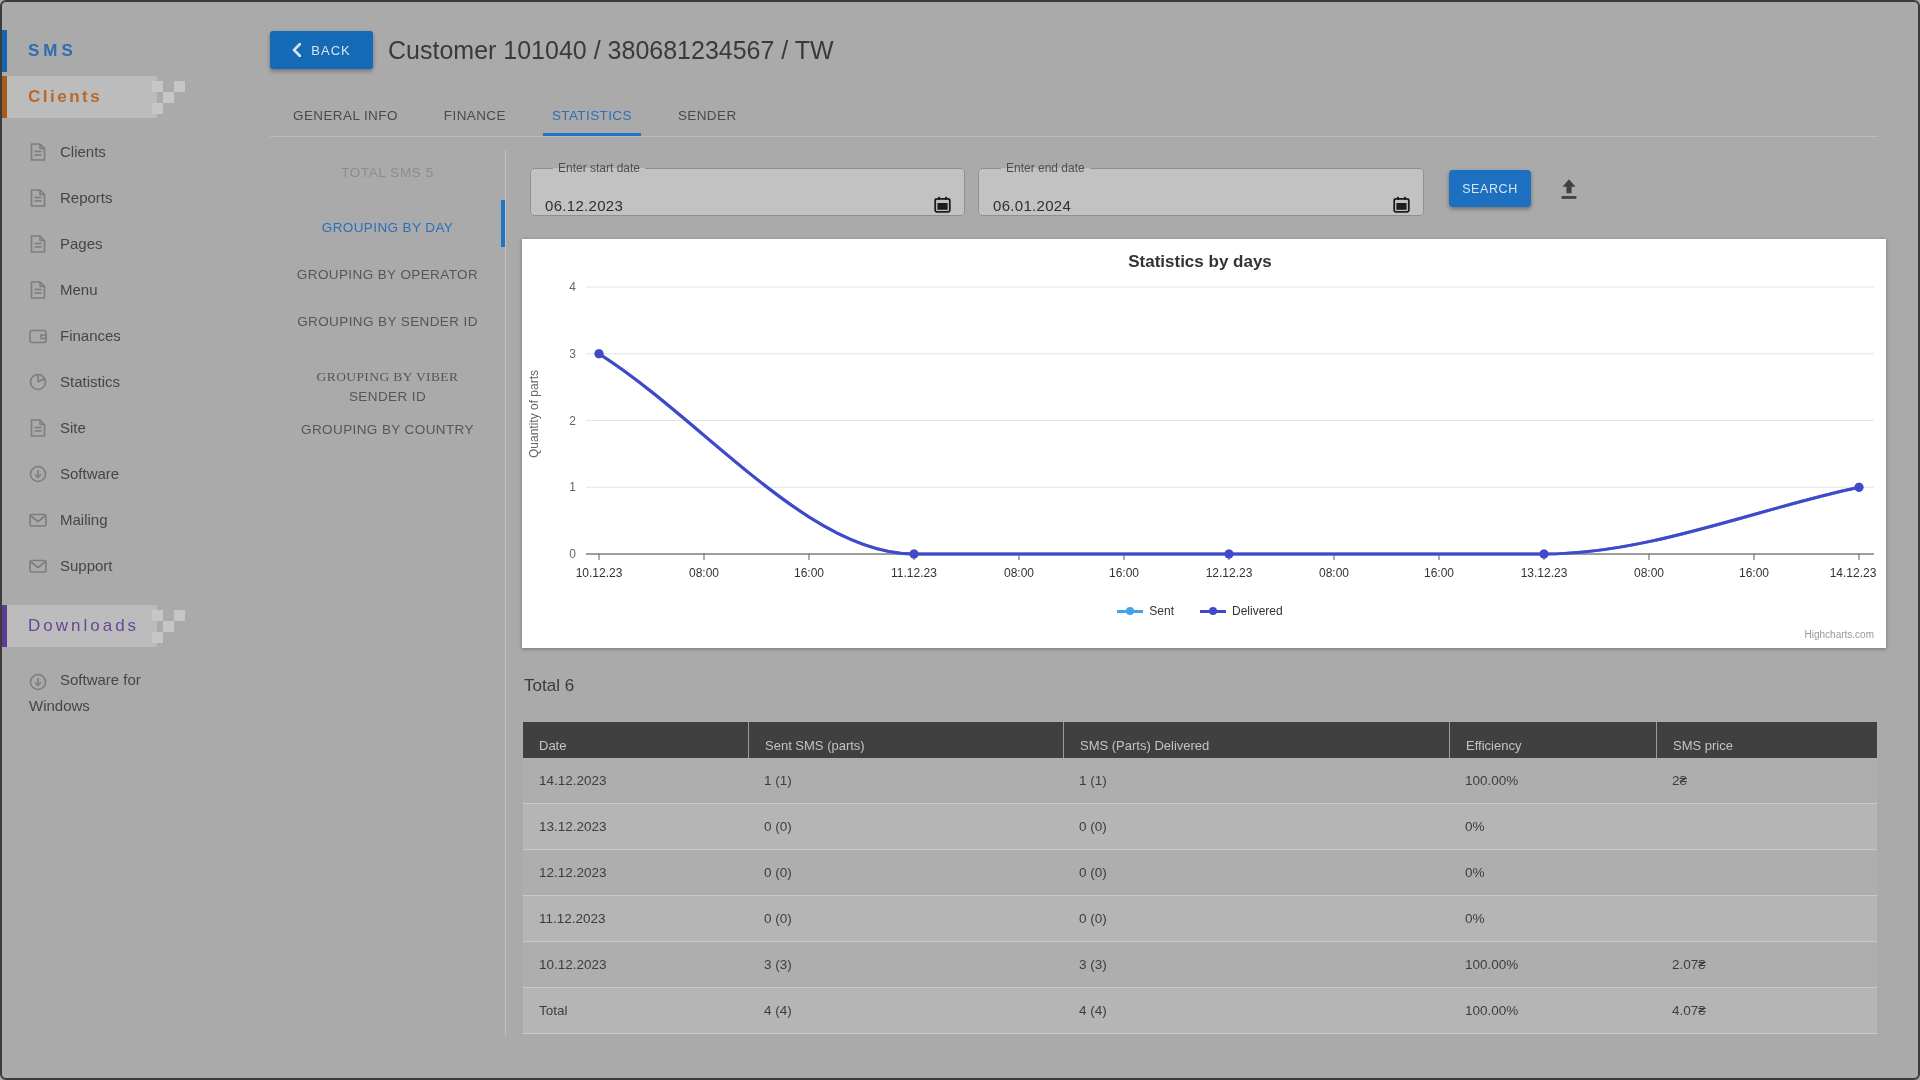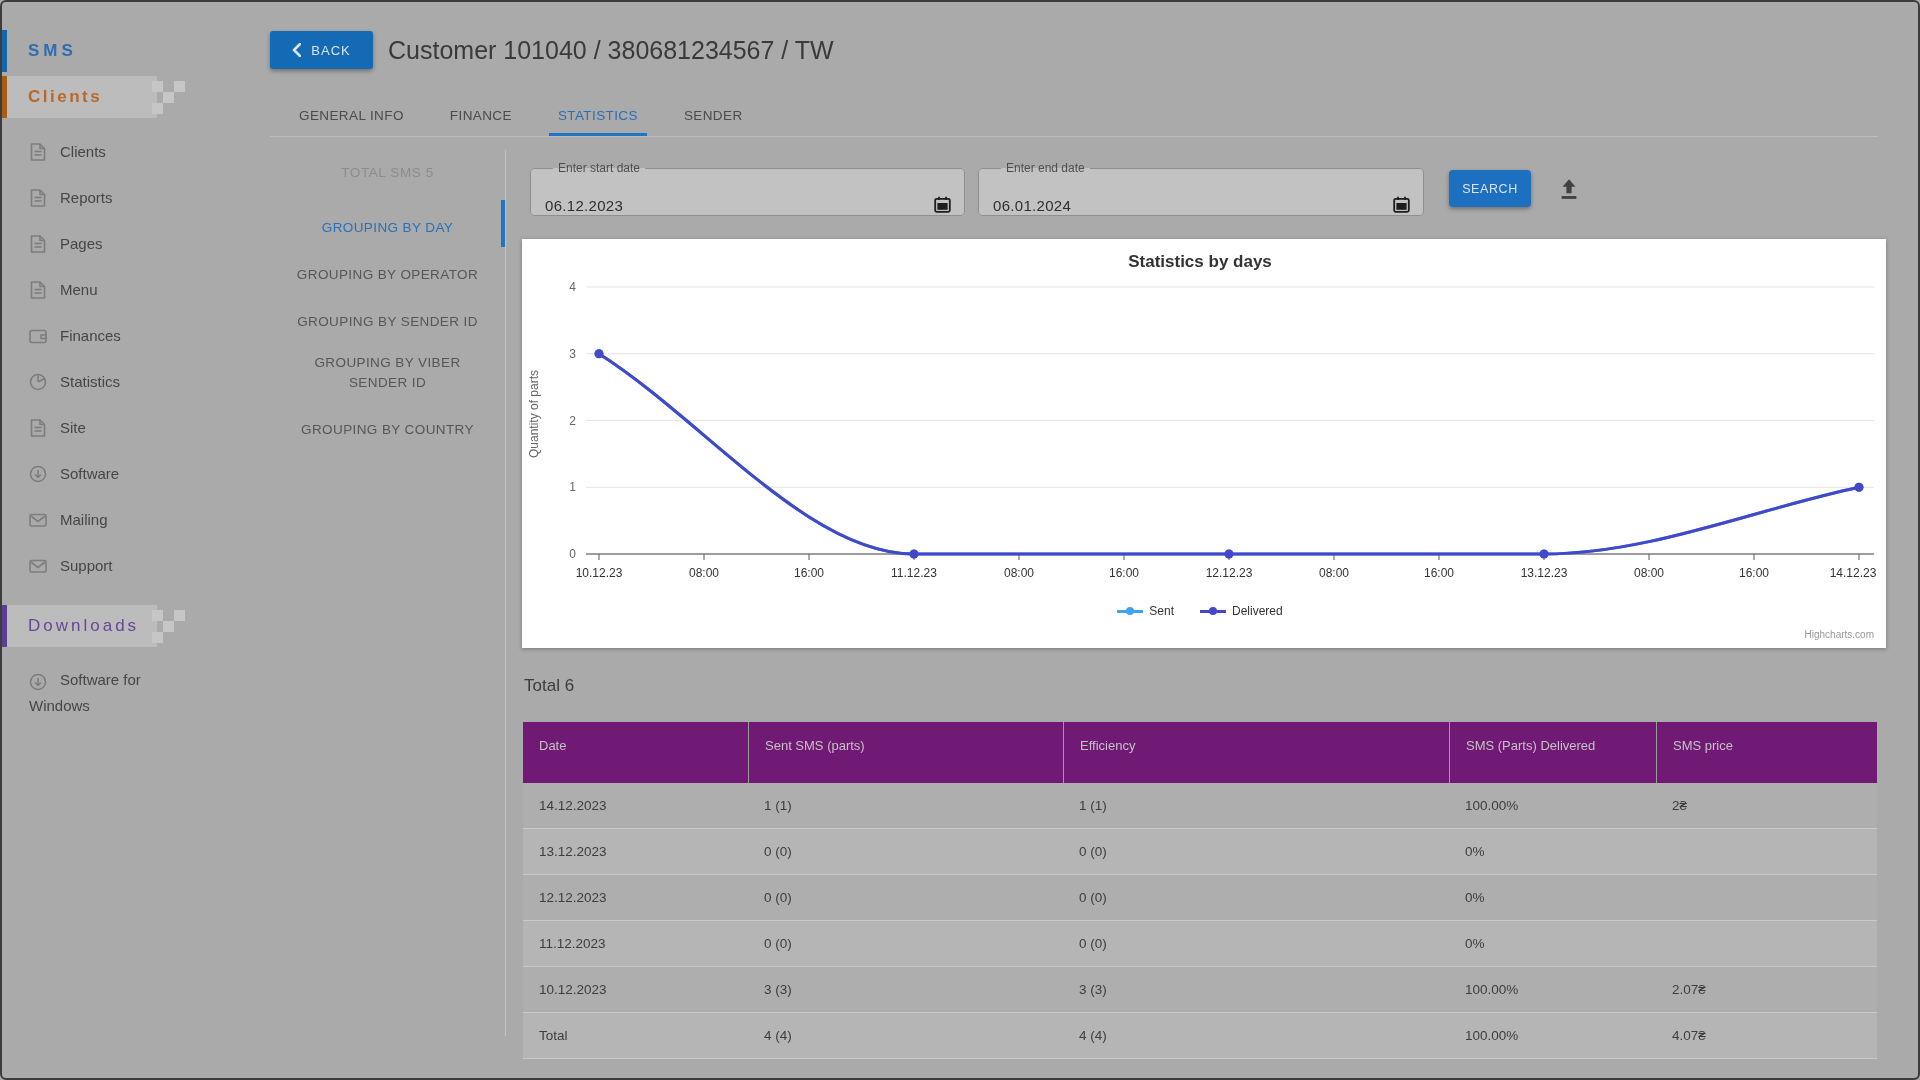--- a/index.html
+++ b/index.html
@@ -31,21 +31,21 @@
 
   
   .back-btn{position:absolute;left:270px;top:31px;width:103px;height:38px;background:#146ab4;border:none;
     border-radius:3px;color:#d9e4ee;font-size:13px;letter-spacing:1px;cursor:pointer;
     box-shadow:0 2px 4px rgba(0,0,0,.35);display:flex;align-items:center;justify-content:center;gap:10px;
     font-family:"Liberation Sans", sans-serif;}
   .back-btn svg{width:9px;height:14px;}
   .page-title{position:absolute;left:388px;top:36px;font-size:25px;color:#3a3a3a;}
 
   
-  .tabs{position:absolute;left:276px;top:95px;height:41px;display:flex;}
+  .tabs{position:absolute;left:270px;top:95px;height:41px;display:flex;}
   .tab{position:relative;height:41px;line-height:41px;padding:0 23px;font-size:13.5px;letter-spacing:.4px;
     color:#4b4b4b;cursor:pointer;white-space:nowrap;}
   .tab.active{color:#2a6fb8;}
   .tab.active::after{content:"";position:absolute;left:14px;right:14px;bottom:0;height:3px;background:#1f74c8;}
   .tabs-divider{position:absolute;left:270px;top:136px;width:1608px;height:1px;background:#bcbcbc;}
 
   
   .subnav{position:absolute;left:270px;top:136px;width:235px;height:900px;}
   .subnav-total{position:absolute;left:0;top:29px;width:235px;text-align:center;font-size:13.5px;
      letter-spacing:.6px;color:#8c8c8c;}
@@ -77,21 +77,21 @@
   .chart-legend{position:absolute;left:0;top:365px;width:1356px;display:flex;justify-content:center;gap:26px;}
   .leg-item{display:flex;align-items:center;gap:6px;cursor:pointer;}
   .leg-marker{position:relative;width:26px;height:9px;}
   .leg-marker .ln{position:absolute;left:0;top:3.5px;width:26px;height:2.5px;}
   .leg-marker .dt{position:absolute;left:9px;top:0.5px;width:8px;height:8px;border-radius:50%;}
   .leg-label{font-size:12px;color:#333333;}
 
   
   .total-heading{position:absolute;left:524px;top:676px;font-size:17px;color:#3b3b3b;}
   .stats-table{position:absolute;left:523px;top:722px;width:1354px;}
-  .t-head{display:grid;grid-template-columns:225px 315px 386px 207px 221px;background:#701a75;height:61px;}
+  .t-head{display:grid;grid-template-columns:225px 315px 386px 207px 221px;background:#404040;height:36px;}
   .t-head .hcell{line-height:47px;padding-left:16px;font-size:13px;color:#c3c3c3;border-left:1px solid #9b9b9b;
      overflow:hidden;white-space:nowrap;}
   .t-head .hcell:first-child{border-left:none;}
   .t-row{display:grid;grid-template-columns:225px 315px 386px 207px 221px;height:45px;border-bottom:1px solid #c9c9c9;}
   .t-row:nth-child(odd){background:#aeaeae;}
   .t-row:nth-child(even){background:#b5b5b5;}
   .t-row .cell{line-height:45px;padding-left:16px;font-size:13.5px;color:#3d3d3d;overflow:hidden;white-space:nowrap;}
 </style>
 </head>
 <body>
@@ -233,21 +233,21 @@
   <div class="tabs-divider"></div>
 
   <div class="subnav">
     <div class="subnav-total">TOTAL SMS 5</div>
     <div class="subnav-bar"></div>
     <div id="subnav-items">
         <div class="subnav-item active" style="top: 75px; height: 34px; line-height: 34px;">GROUPING BY DAY</div>
         <div class="subnav-item" style="top: 122px; height: 34px; line-height: 34px;">GROUPING BY OPERATOR</div>
         <div class="subnav-item" style="top: 169px; height: 34px; line-height: 34px;">GROUPING BY SENDER ID</div>
         <div class="subnav-item" style="top: 212px; height: 54px; line-height: 20px;">
-          <div style="margin-top: 5px;">GROUPING BY VIBER</div>
+          <div style="margin-top: 19px; font-family: Liberation Serif, serif;">GROUPING BY VIBER</div>
           <div>SENDER ID</div>
         </div>
         <div class="subnav-item" style="top: 277px; height: 34px; line-height: 34px;">GROUPING BY COUNTRY</div>
       </div>
   </div>
   <div class="vdivider"></div>
 
   <fieldset class="ffield f-start">
     <legend>Enter start date</legend>
     <div class="fval">06.12.2023</div>
@@ -350,22 +350,22 @@
         </div>
       </div>
     <div class="chart-credit">Highcharts.com</div>
   </div>
 
   <div class="total-heading">Total 6</div>
   <div class="stats-table">
     <div class="t-head" id="t-head">
         <div class="hcell">Date</div>
         <div class="hcell">Sent SMS (parts)</div>
+        <div class="hcell">SMS (Parts) Delivered</div>
         <div class="hcell">Efficiency</div>
-        <div class="hcell">SMS (Parts) Delivered</div>
         <div class="hcell">SMS price</div>
       </div>
     <div id="t-body">
         <div class="t-row">
           <div class="cell">14.12.2023</div>
           <div class="cell">1 (1)</div>
           <div class="cell">1 (1)</div>
           <div class="cell">100.00%</div>
           <div class="cell">2₴</div>
         </div>

